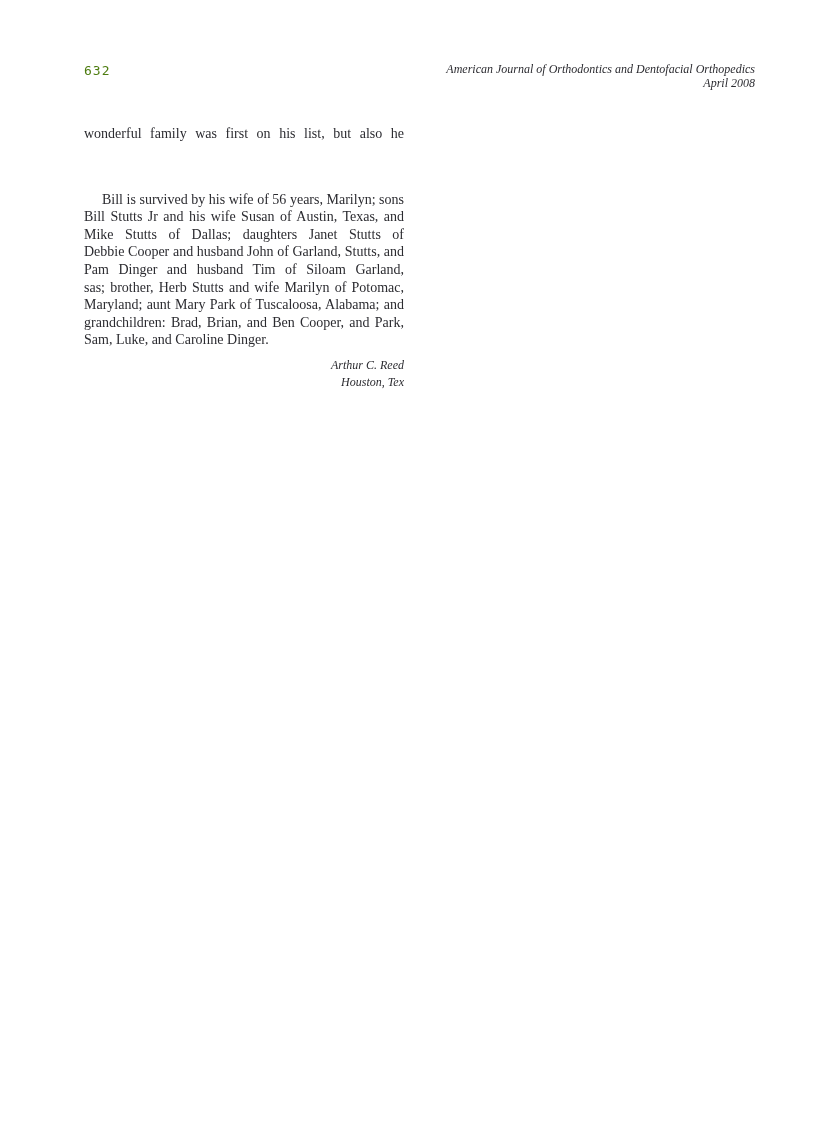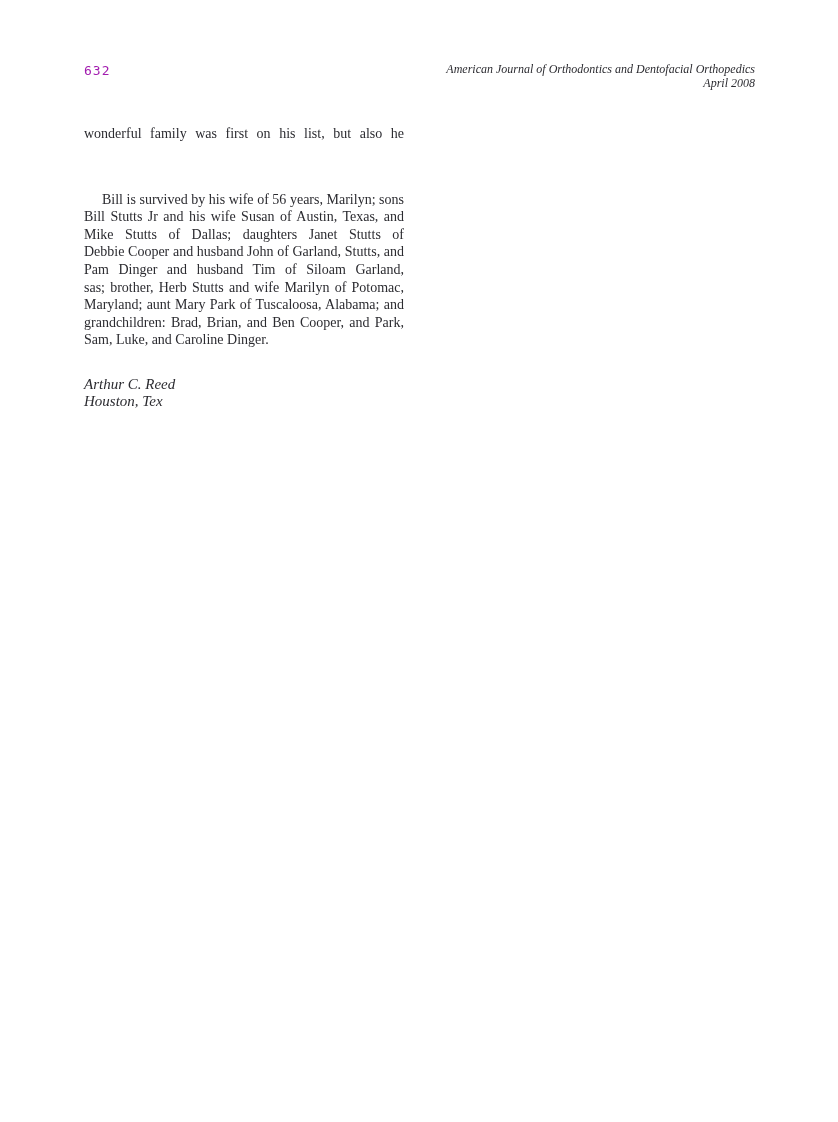--- a/index.html
+++ b/index.html
@@ -23,21 +23,21 @@
     top: 62px;
     width: 671px;
     display: flex;
     justify-content: space-between;
     align-items: flex-start;
   }
   .page-number {
     font-family: "DejaVu Sans Mono", monospace;
     font-size: 13px;
     letter-spacing: 1px;
-    color: #a21caf;
+    color: #4d7c0f;
     padding-top: 1px;
   }
   .masthead {
     text-align: right;
     font-style: italic;
     font-size: 12px;
     line-height: 14px;
     color: #2b2b30;
     white-space: nowrap;
   }
@@ -64,24 +64,24 @@
   .just {
     text-align: justify;
     text-align-last: justify;
   }
   .indent {
     padding-left: 18px;
     margin-top: 48px;
   }
   
   .signature {
-    margin-top: 27px;
-    text-align: left;
+    margin-top: 8px;
+    text-align: right;
     font-style: italic;
-    font-size: 15px;
+    font-size: 12px;
     line-height: 17.2px;
   }
 </style>
 </head>
 <body>
 
 <div class="page">
 
   <header class="page-header">
     <div class="page-number">632</div>

